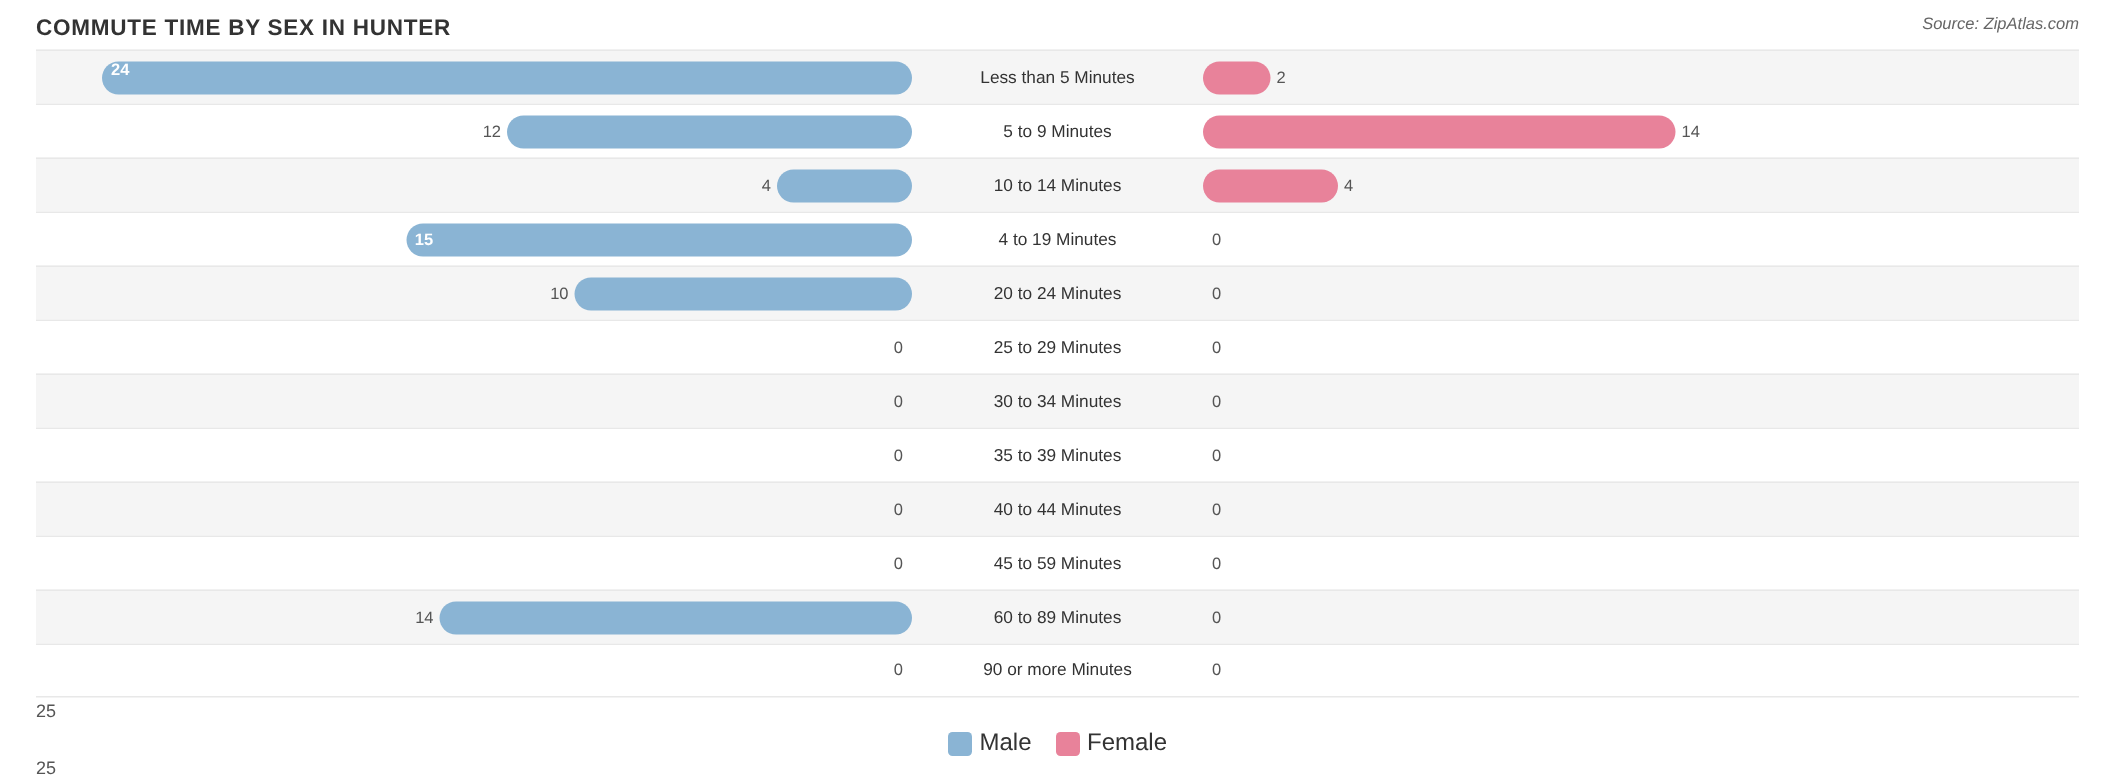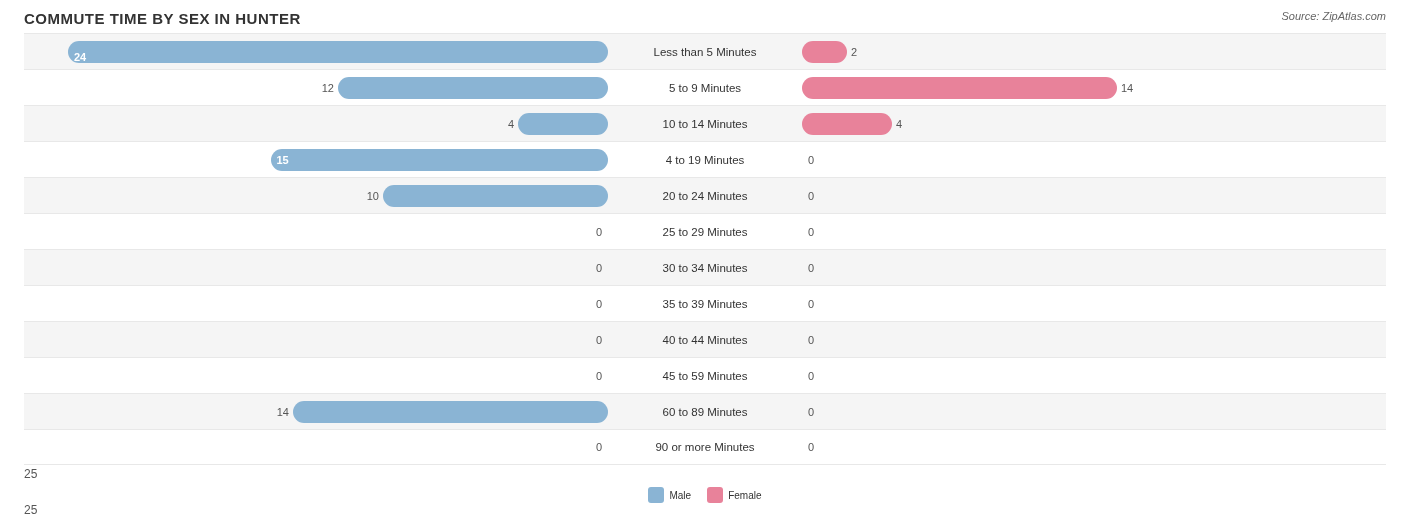--- a/index.html
+++ b/index.html
@@ -110,21 +110,21 @@
     }
     .bar-female {
       background: #e8829a;
     }
     .legend {
       display: flex;
       justify-content: center;
       align-items: center;
       gap: 16px;
       margin-top: 6px;
-      font-size: 10px;
+      font-size: 16px;
       color: #333;
     }
     .legend-item {
       display: flex;
       align-items: center;
       gap: 5px;
     }
     .legend-swatch {
       width: 16px;
       height: 16px;
@@ -145,21 +145,21 @@
 
 <div class="chart-container">
   <div class="chart-title">COMMUTE TIME BY SEX IN HUNTER</div>
   <div class="source-label">Source: ZipAtlas.com</div>
 
   <div class="chart-area" id="chart-rows">
       <div class="row">
 
       <div class="left-section">
         <div class="male-bar-wrapper">
-          <div class="bar bar-male" style="width:540px; display:flex; align-items:flex-end; justify-content:flex-start; padding-left:6px;">
+          <div class="bar bar-male" style="width:540px; display:flex; align-items:flex-start; justify-content:flex-start; padding-left:6px;">
             <span style="color:white; font-size:11px; font-weight:bold;">24</span>
           </div>
         </div>
       </div>
     <div class="label-center">Less than 5 Minutes</div>
     <div class="right-section">
       <div class="female-bar-wrapper">
         <div class="bar bar-female" style="width:45px;"></div>
         <span class="female-value">2</span>
       </div>

